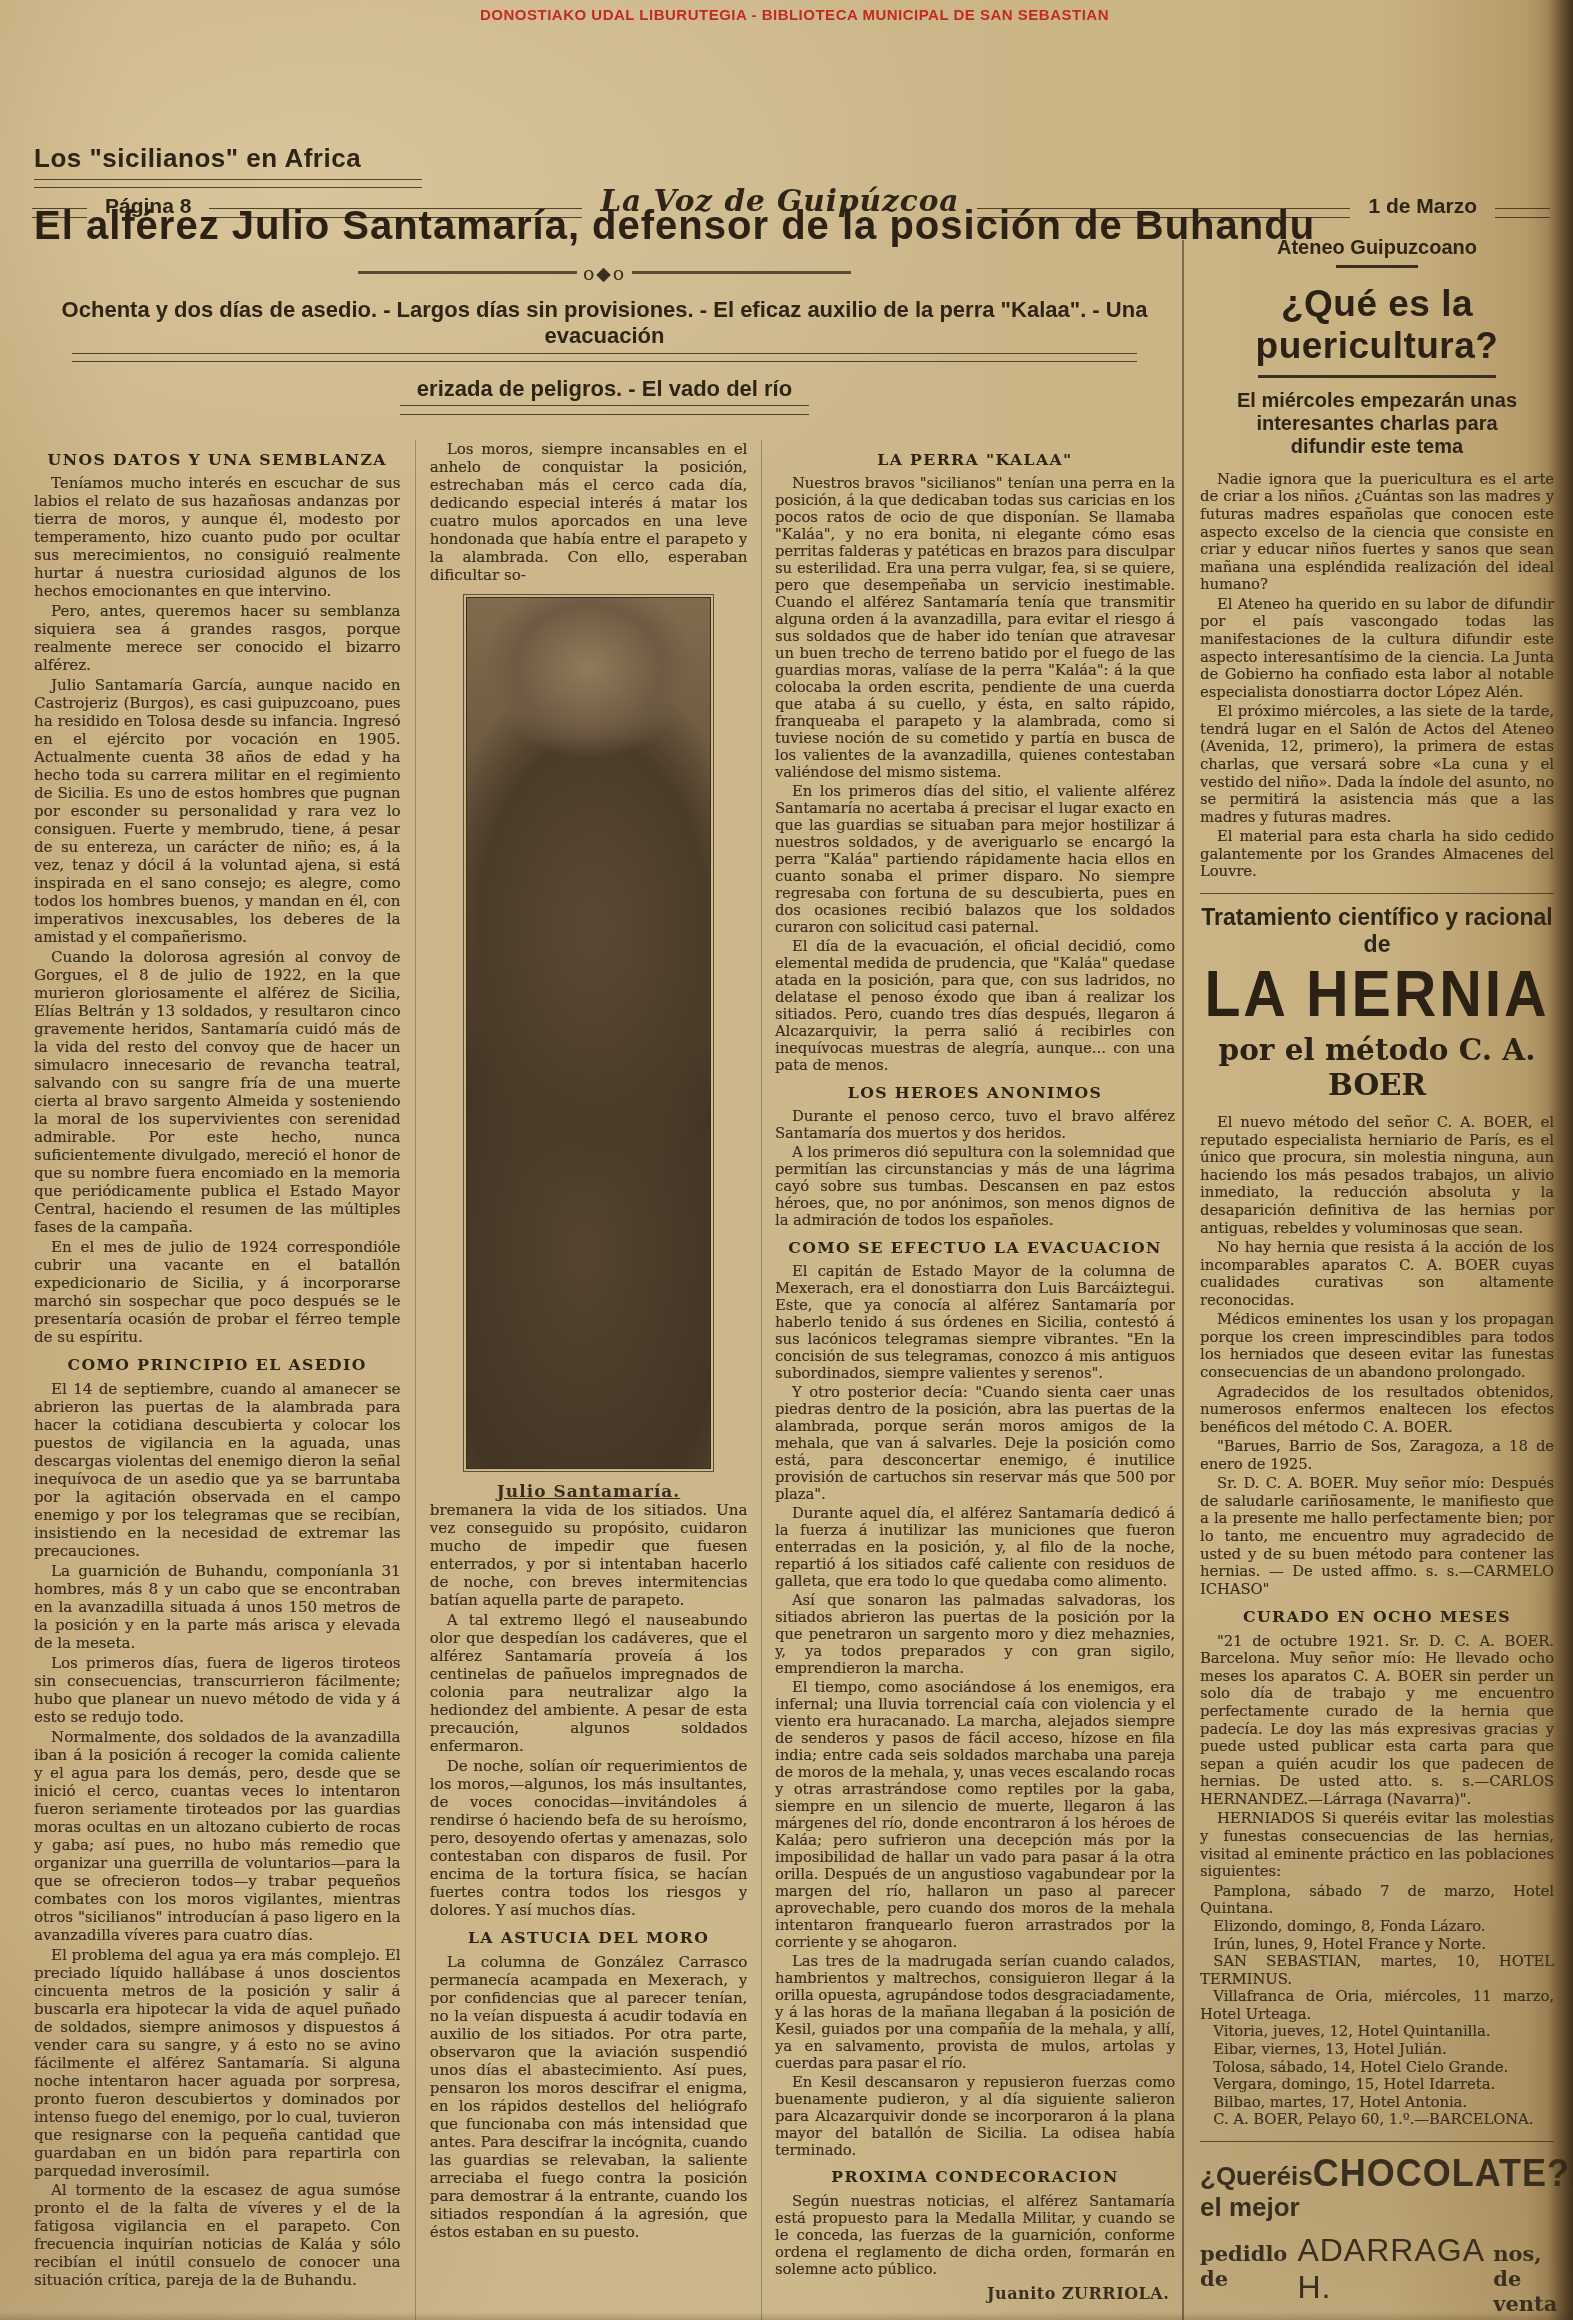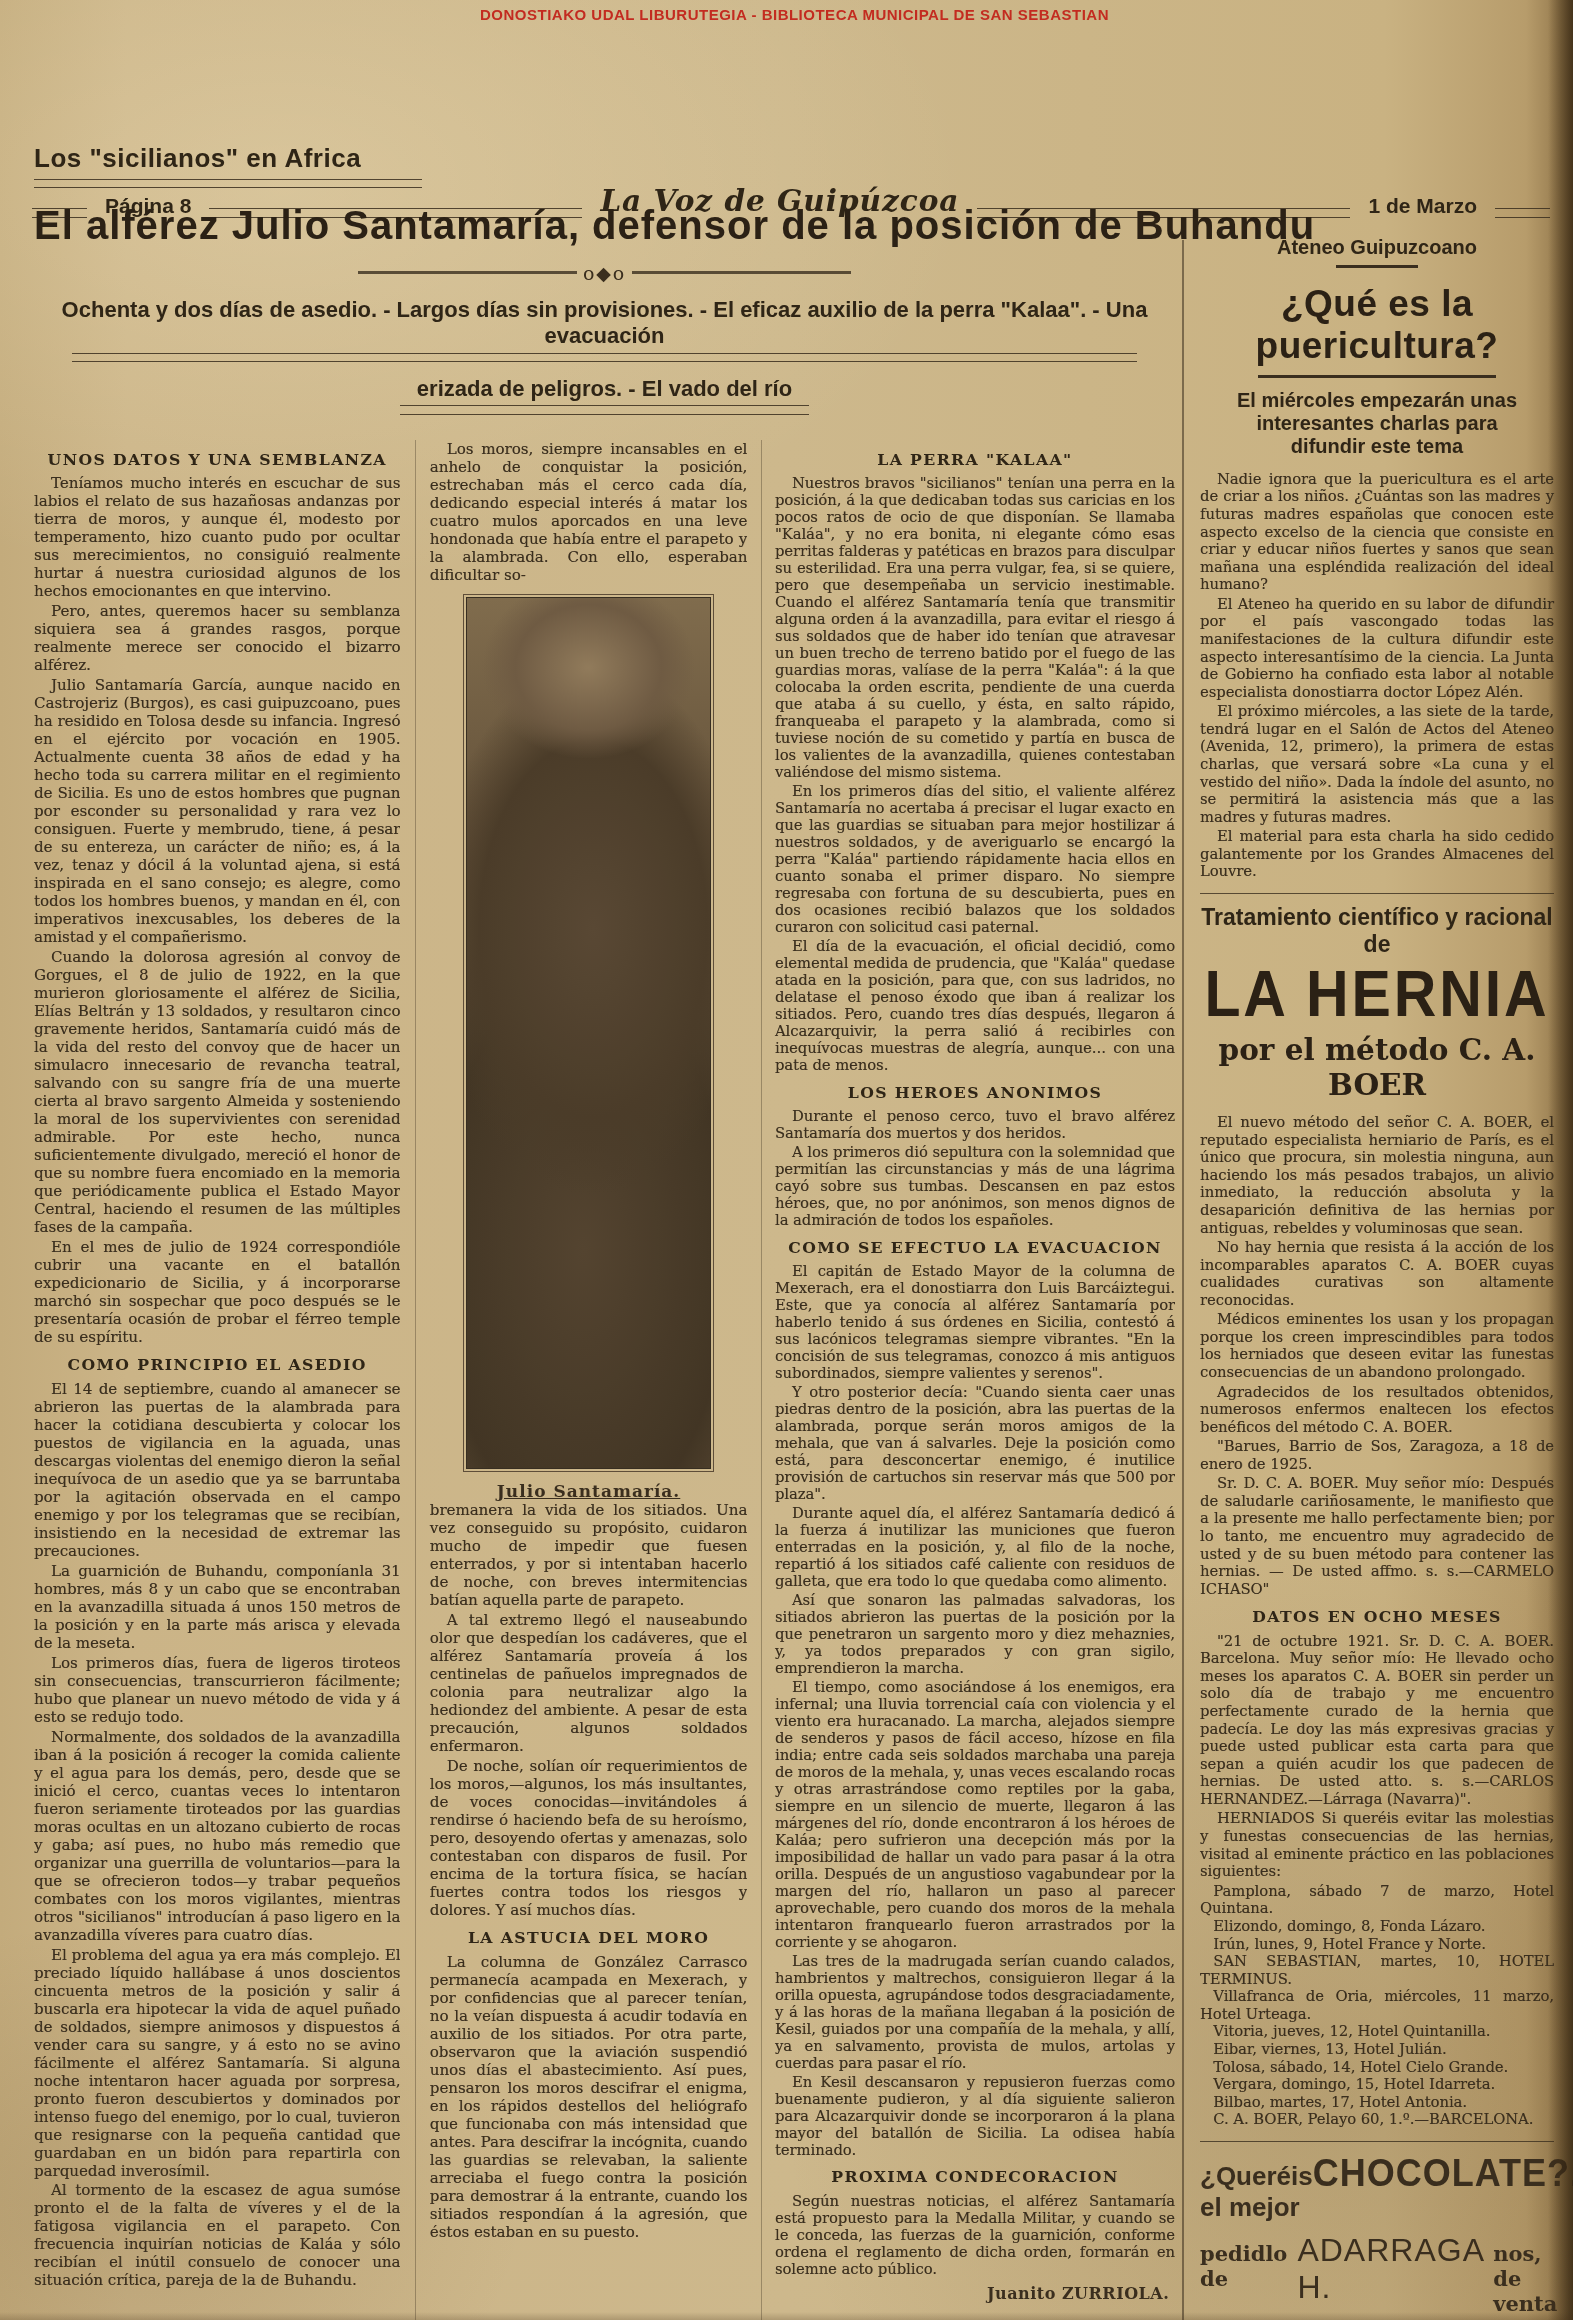--- a/index.html
+++ b/index.html
@@ -206,21 +206,21 @@
     <div class="hernia-kicker">Tratamiento científico y racional de</div>
     <div class="hernia-title">LA HERNIA</div>
     <div class="hernia-sub">por el método C. A. BOER</div>
     <div class="rail-body">
         <p class="para">El nuevo método del señor C. A. BOER, el reputado especialista herniario de París, es el único que procura, sin molestia ninguna, aun haciendo los más pesados trabajos, un alivio inmediato, la reducción absoluta y la desaparición definitiva de las hernias por antiguas, rebeldes y voluminosas que sean.</p>
         <p class="para">No hay hernia que resista á la acción de los incomparables aparatos C. A. BOER cuyas cualidades curativas son altamente reconocidas.</p>
         <p class="para">Médicos eminentes los usan y los propagan porque los creen imprescindibles para todos los herniados que deseen evitar las funestas consecuencias de un abandono prolongado.</p>
         <p class="para">Agradecidos de los resultados obtenidos, numerosos enfermos enaltecen los efectos benéficos del método C. A. BOER.</p>
         <p class="para">"Barues, Barrio de Sos, Zaragoza, a 18 de enero de 1925.</p>
         <p class="para">Sr. D. C. A. BOER. Muy señor mío: Después de saludarle cariñosamente, le manifiesto que a la presente me hallo perfectamente bien; por lo tanto, me encuentro muy agradecido de usted y de su buen método para contener las hernias. — De usted affmo. s. s.—CARMELO ICHASO"</p>
-        <div class="shead">DATOS EN OCHO MESES</div>
+        <div class="shead">CURADO EN OCHO MESES</div>
         <p class="para">"21 de octubre 1921. Sr. D. C. A. BOER. Barcelona. Muy señor mío: He llevado ocho meses los aparatos C. A. BOER sin perder un solo día de trabajo y me encuentro perfectamente curado de la hernia que padecía. Le doy las más expresivas gracias y puede usted publicar esta carta para que sepan a quién acudir los que padecen de hernias. De usted atto. s. s.—CARLOS HERNANDEZ.—Lárraga (Navarra)".</p>
         <p class="para">HERNIADOS  Si queréis evitar las molestias y funestas consecuencias de las hernias, visitad al eminente práctico en las poblaciones siguientes:</p>
       </div>
     <div class="sched">
         <p class="para">Pamplona, sábado 7 de marzo, Hotel Quintana.</p>
         <p class="para">Elizondo, domingo, 8, Fonda Lázaro.</p>
         <p class="para">Irún, lunes, 9, Hotel France y Norte.</p>
         <p class="para">SAN SEBASTIAN, martes, 10, HOTEL TERMINUS.</p>
         <p class="para">Villafranca de Oria, miércoles, 11 marzo, Hotel Urteaga.</p>
         <p class="para">Vitoria, jueves, 12, Hotel Quintanilla.</p>

